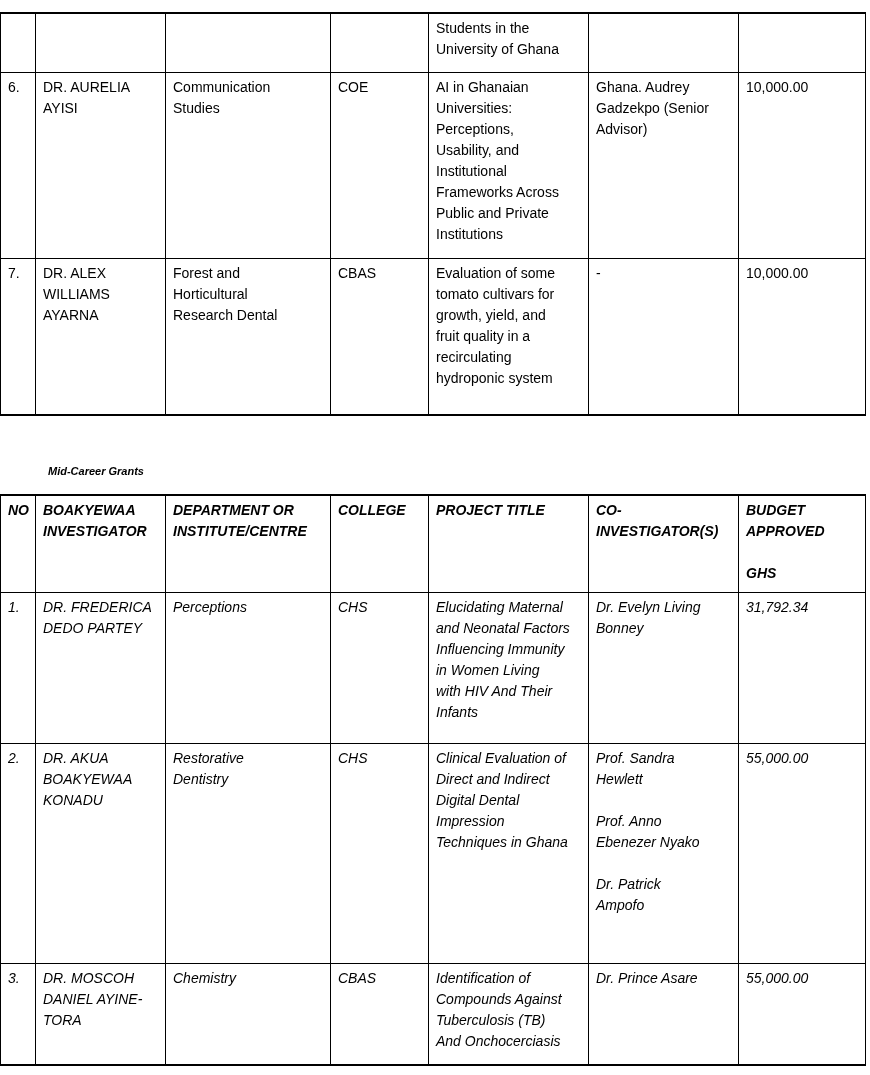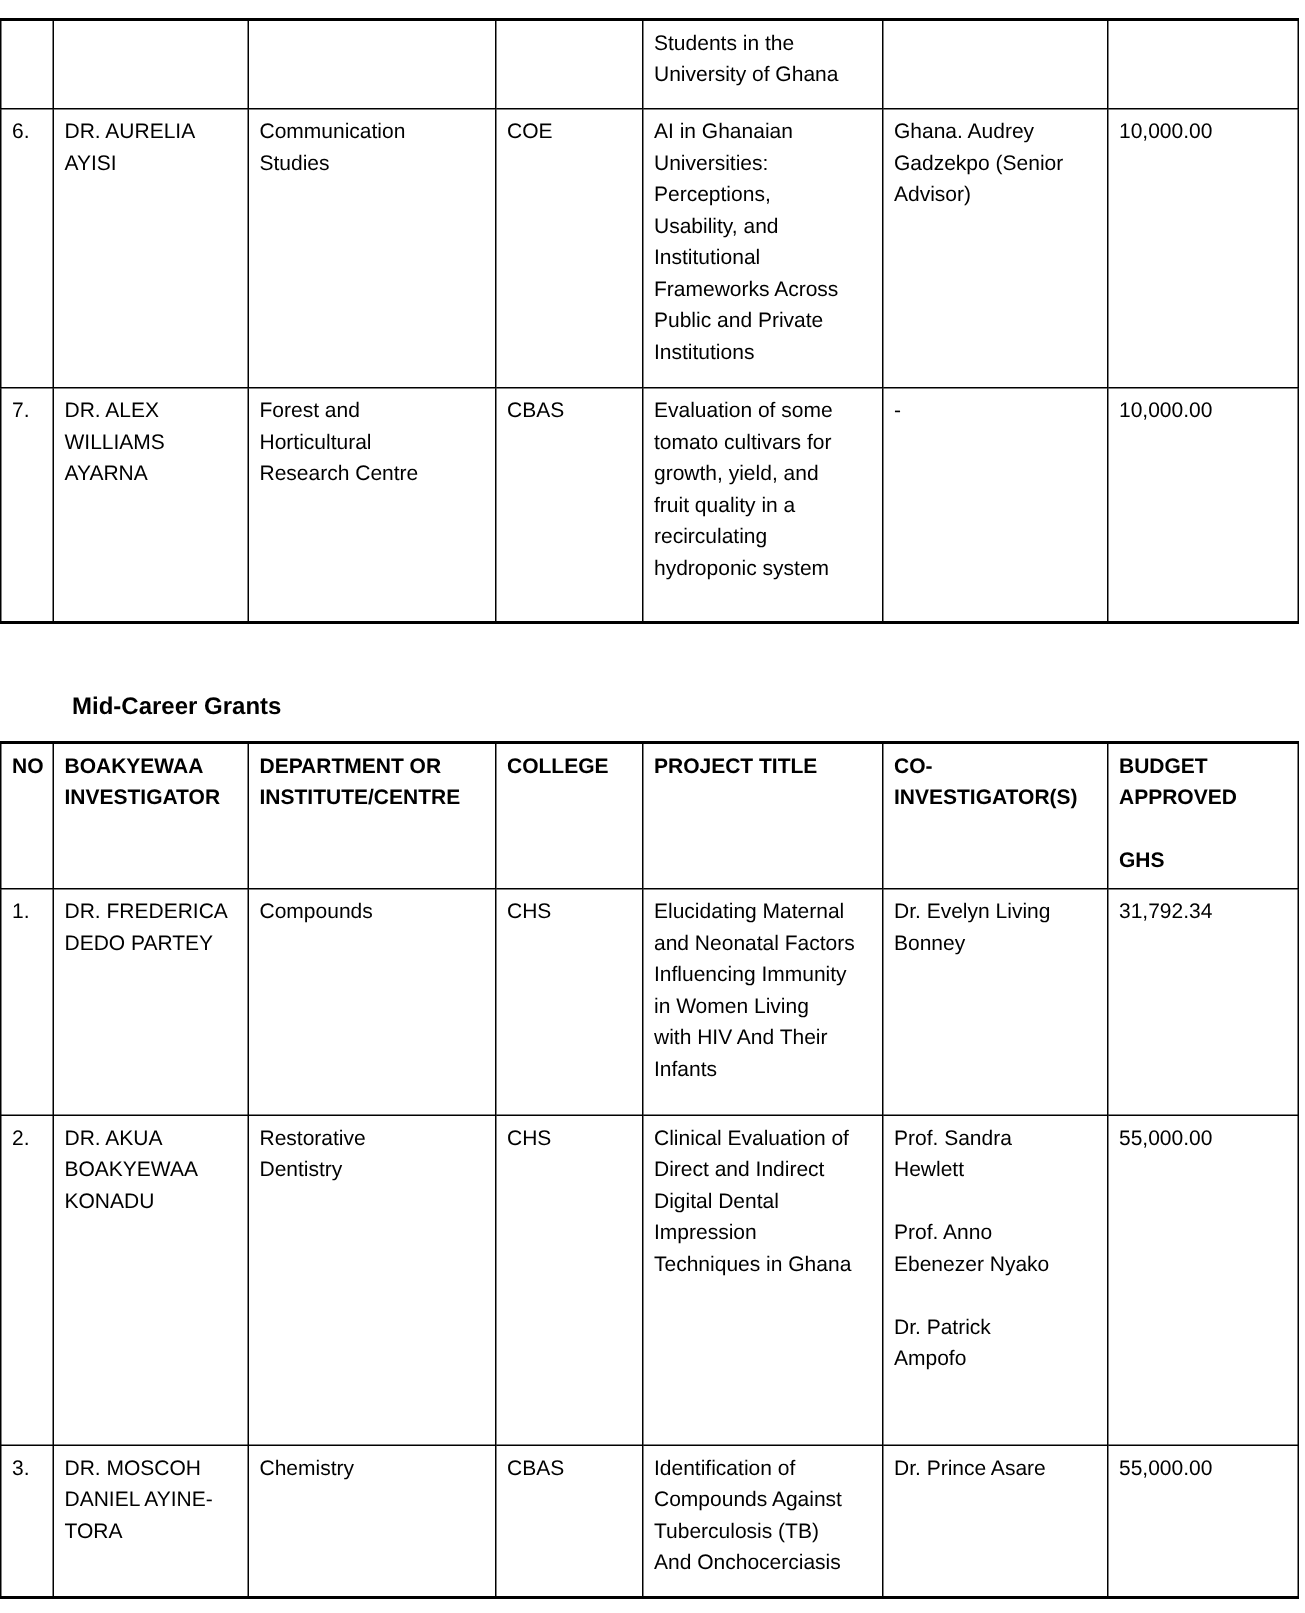--- a/index.html
+++ b/index.html
@@ -31,39 +31,40 @@
   
   col.c-no      { width: 35px; }
   col.c-pi      { width: 130px; }
   col.c-dept    { width: 165px; }
   col.c-college { width: 98px; }
   col.c-title   { width: 160px; }
   col.c-coinv   { width: 150px; }
   col.c-budget  { width: 127px; }
 
   .t1 { top: 12px; border-top: 2px solid #000; border-bottom: 2px solid #000; }
-  .t2 { top: 494px; border-top: 2px solid #000; border-bottom: 2px solid #000; }
+  .t2 { top: 494px; border-top: 2px solid #000; border-bottom: 2px solid #000; font-style: italic; }
 
   tr.h59  { height: 59px; }
   tr.h186 { height: 186px; }
   tr.h157 { height: 157px; }
   tr.h97  { height: 97px; }
   tr.h151 { height: 151px; }
   tr.h220 { height: 220px; }
   tr.h102 { height: 102px; }
 
   tr.hdr td { font-weight: bold; }
 
   .section-heading {
     position: absolute;
     left: 48px;
     top: 461px;
-    font-size: 16px;
+    font-size: 11px;
     line-height: 21px;
     font-weight: bold;
+    font-style: italic;
   }
 </style>
 </head>
 <body>
 
 <div class="page">
 
   <table class="grid t1">
     <colgroup>
       <col class="c-no">
@@ -105,21 +106,21 @@
 Advisor)</td>
         <td>10,000.00</td>
       </tr>
       <tr class="h157">
         <td>7.</td>
         <td>DR. ALEX
 WILLIAMS
 AYARNA</td>
         <td>Forest and
 Horticultural
-Research Centre</td>
+Research Dental</td>
         <td>CBAS</td>
         <td>Evaluation of some
 tomato cultivars for
 growth, yield, and
 fruit quality in a
 recirculating
 hydroponic system</td>
         <td>-</td>
         <td>10,000.00</td>
       </tr>
@@ -151,21 +152,21 @@
 INVESTIGATOR(S)</td>
         <td>BUDGET
 APPROVED
 
 GHS</td>
       </tr>
       <tr class="h151">
         <td>1.</td>
         <td>DR. FREDERICA
 DEDO PARTEY</td>
-        <td>Compounds</td>
+        <td>Perceptions</td>
         <td>CHS</td>
         <td>Elucidating Maternal
 and Neonatal Factors
 Influencing Immunity
 in Women Living
 with HIV And Their
 Infants</td>
         <td>Dr. Evelyn Living
 Bonney</td>
         <td>31,792.34</td>

